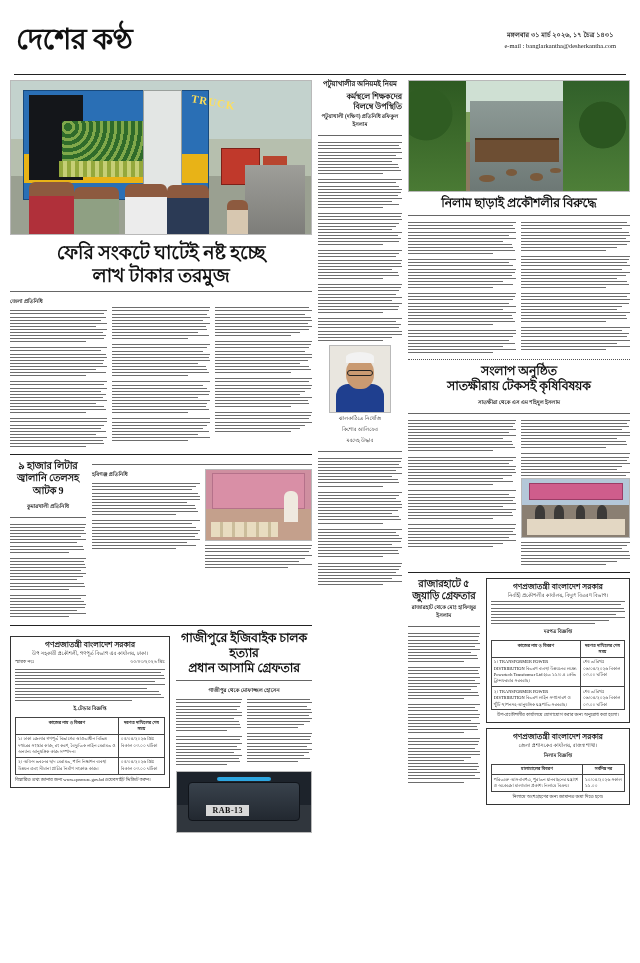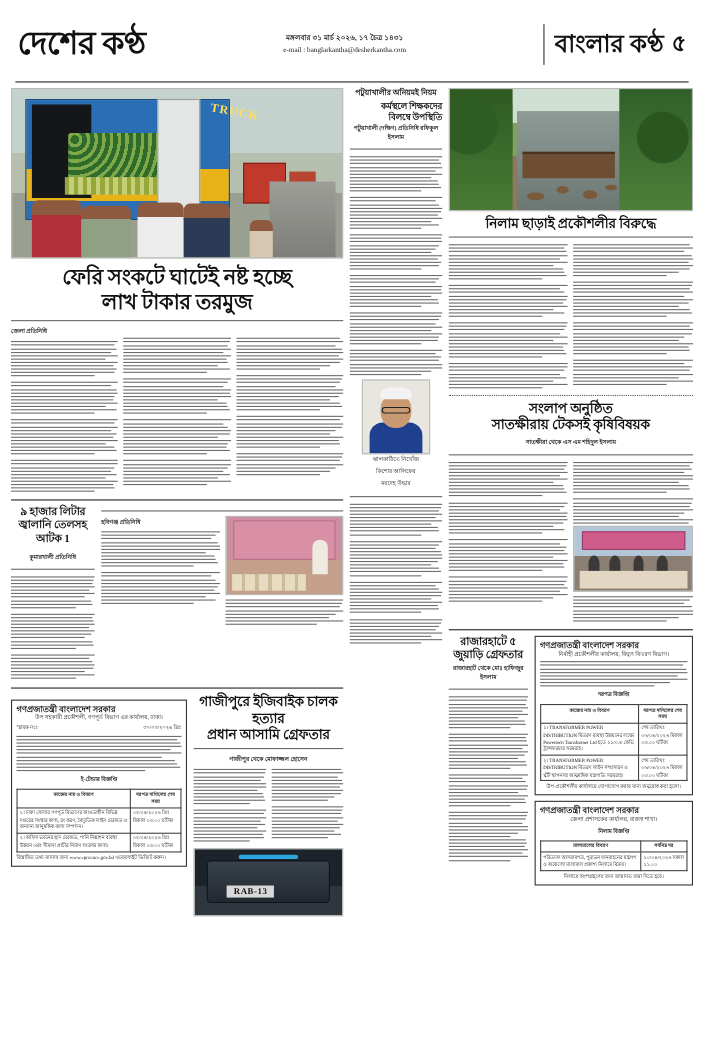--- a/index.html
+++ b/index.html
@@ -115,21 +115,21 @@
   
   .ph-port { height:68px; width:62px; margin:0 auto; }
   .ph-port .bg { position:absolute; inset:0; background:#e9e6df; }
   .ph-port .body2 { position:absolute; left:10%; bottom:0; width:80%; height:42%; background:#1f3f8f; border-radius:12px 12px 0 0; }
   .ph-port .head { position:absolute; left:27%; top:18%; width:46%; height:48%; background:#c99a72; border-radius:45%; }
   .ph-port .cap2 { position:absolute; left:26%; top:10%; width:48%; height:16%; background:#f2f2f2; border-radius:50% 50% 0 0; }
   .ph-port .glass { position:absolute; left:28%; top:36%; width:44%; height:9%; border:1.2px solid #222; border-radius:3px; }
 
   
   .ad { border:1px solid #333; padding:3px 4px; margin-top:5px; }
-  .ad-gov { text-align:left; font-weight:700; font-size:7.5px; line-height:1.35; }
+  .ad-gov { text-align:center; font-weight:700; font-size:7.5px; line-height:1.35; }
   .ad-sub { text-align:center; font-size:5.2px; line-height:1.4; }
   .ad-meta { display:flex; justify-content:space-between; font-size:4.6px; padding:1px 0; }
   .ad-tbl { width:100%; border-collapse:collapse; margin-top:2px; }
   .ad-tbl th, .ad-tbl td { border:1px solid #444; font-size:4.4px; padding:1.5px 2px; vertical-align:top; line-height:1.45; }
   .ad-tbl th { text-align:center; font-weight:700; }
   .ad-note { font-size:4.6px; line-height:1.5; padding-top:2px; }
   .stamp { text-align:center; font-size:5px; font-weight:700; padding:2px 0; }
 
   .center { text-align:center; }
   .mt2 { margin-top:2px; } .mt4 { margin-top:4px; } .mt6 { margin-top:6px; }
@@ -137,24 +137,20 @@
 </head>
 <body>
 
 <div class="page">
 
   <div class="masthead">
     <div class="mh-left">দেশের কণ্ঠ</div>
     <div class="mh-mid">
       <div class="dateline">মঙ্গলবার ৩১ মার্চ ২০২৬, ১৭ চৈত্র ১৪৩১</div>
       <div>e-mail : banglarkantha@desherkantha.com</div>
-    </div>
-    <div class="mh-right">
-      <div class="mh-title2">বাংলার কণ্ঠ</div>
-      <div class="mh-page">৫</div>
     </div>
   </div>
   <div class="mh-rule"></div>
 
   <div class="grid">
 
     <div class="col" style="width:310px">
 
       <div class="photo ph-truck">
         <div class="bg"></div>
@@ -323,21 +319,21 @@
           </div>
         </div>
       </div>
 
       <hr class="thick">
 
       <div style="display:flex; gap:6px;">
         <div style="width:76px">
           <div class="hd hd-sm">৯ হাজার লিটার</div>
           <div class="hd hd-sm">জ্বালানি তেলসহ</div>
-          <div class="hd hd-sm">আটক 1</div>
+          <div class="hd hd-sm">আটক 9</div>
           <div class="byline byline-c mt4">কুমারখালী প্রতিনিধি</div>
           <hr class="thin">
           <div class="body-text">
             <div class="line s1"></div>
               <div class="line s3"></div>
               <div class="line s2"></div>
               <div class="line s5"></div>
             <div class="line s4"></div>
               <div class="line s1"></div>
               <div class="line s6"></div>

